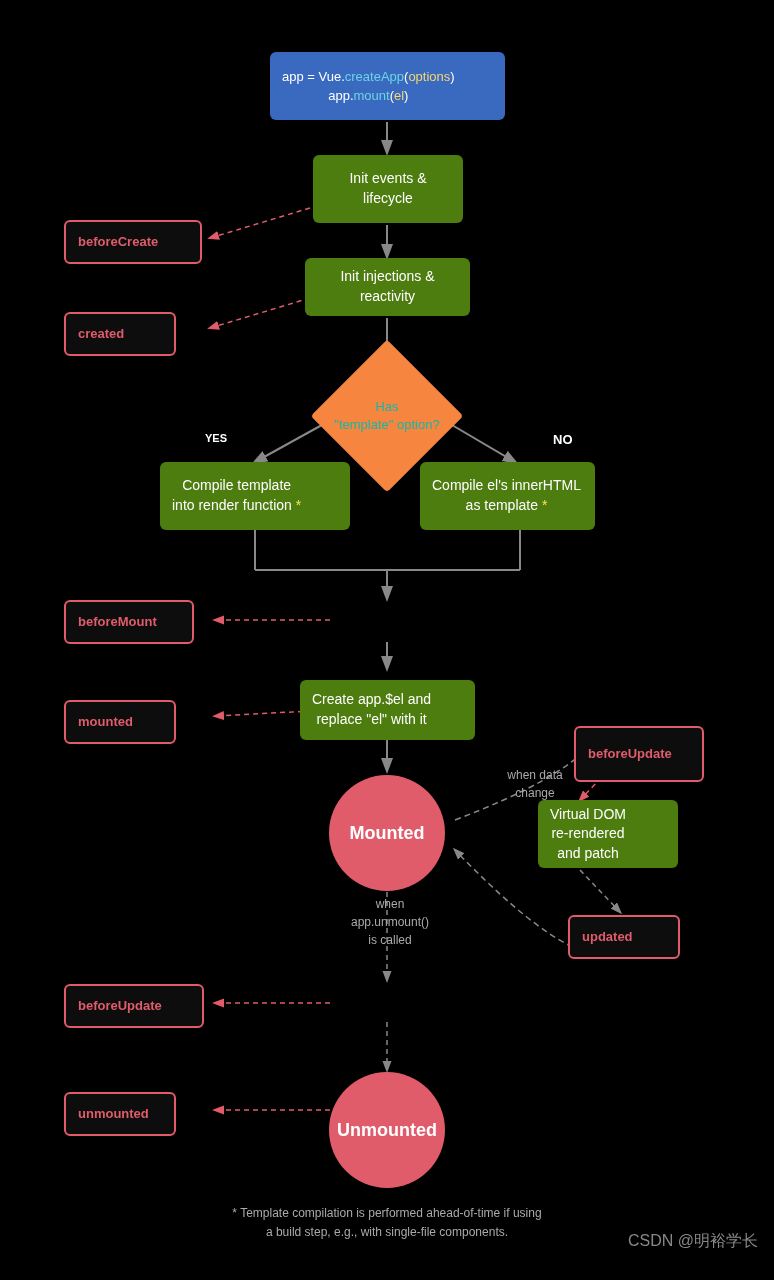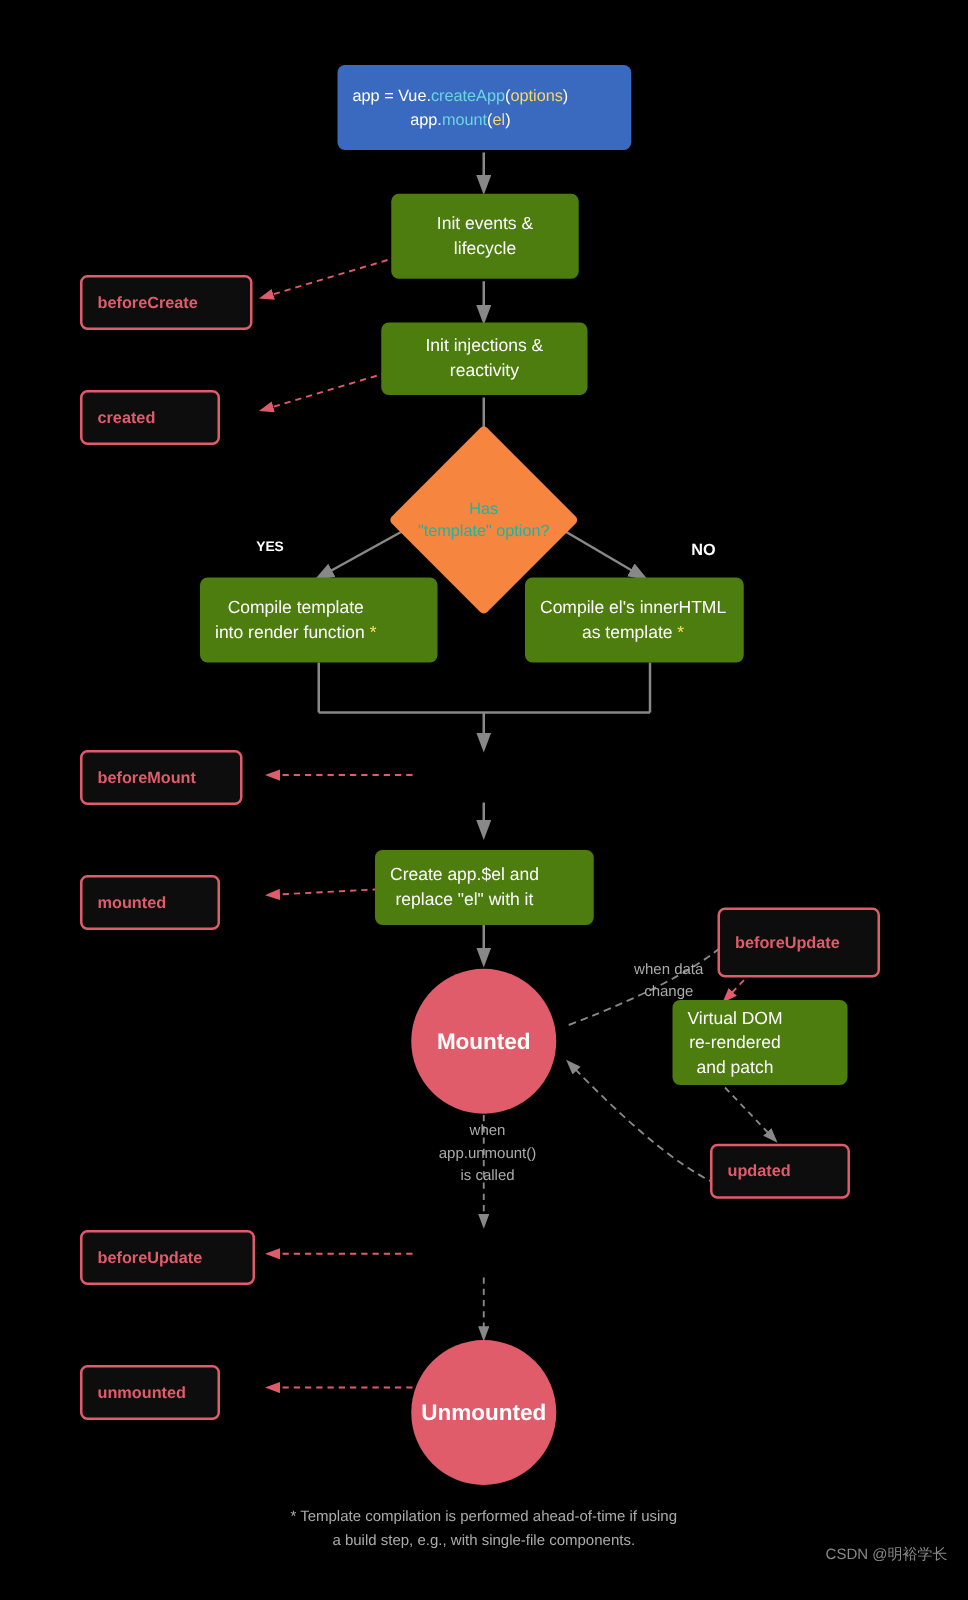--- a/index.html
+++ b/index.html
@@ -70,21 +70,21 @@
       right: 0;
       text-align: center;
       font-size: 12px;
       color: #aaa;
       line-height: 1.6;
     }
     .watermark {
       position: absolute;
       bottom: 8px;
       right: 16px;
-      font-size: 12px;
+      font-size: 16px;
       color: #888;
     }
     .label-yes {
       position: absolute;
       color: #fff;
       font-size: 11px;
       font-weight: bold;
     }
     .label-no {
       position: absolute;

